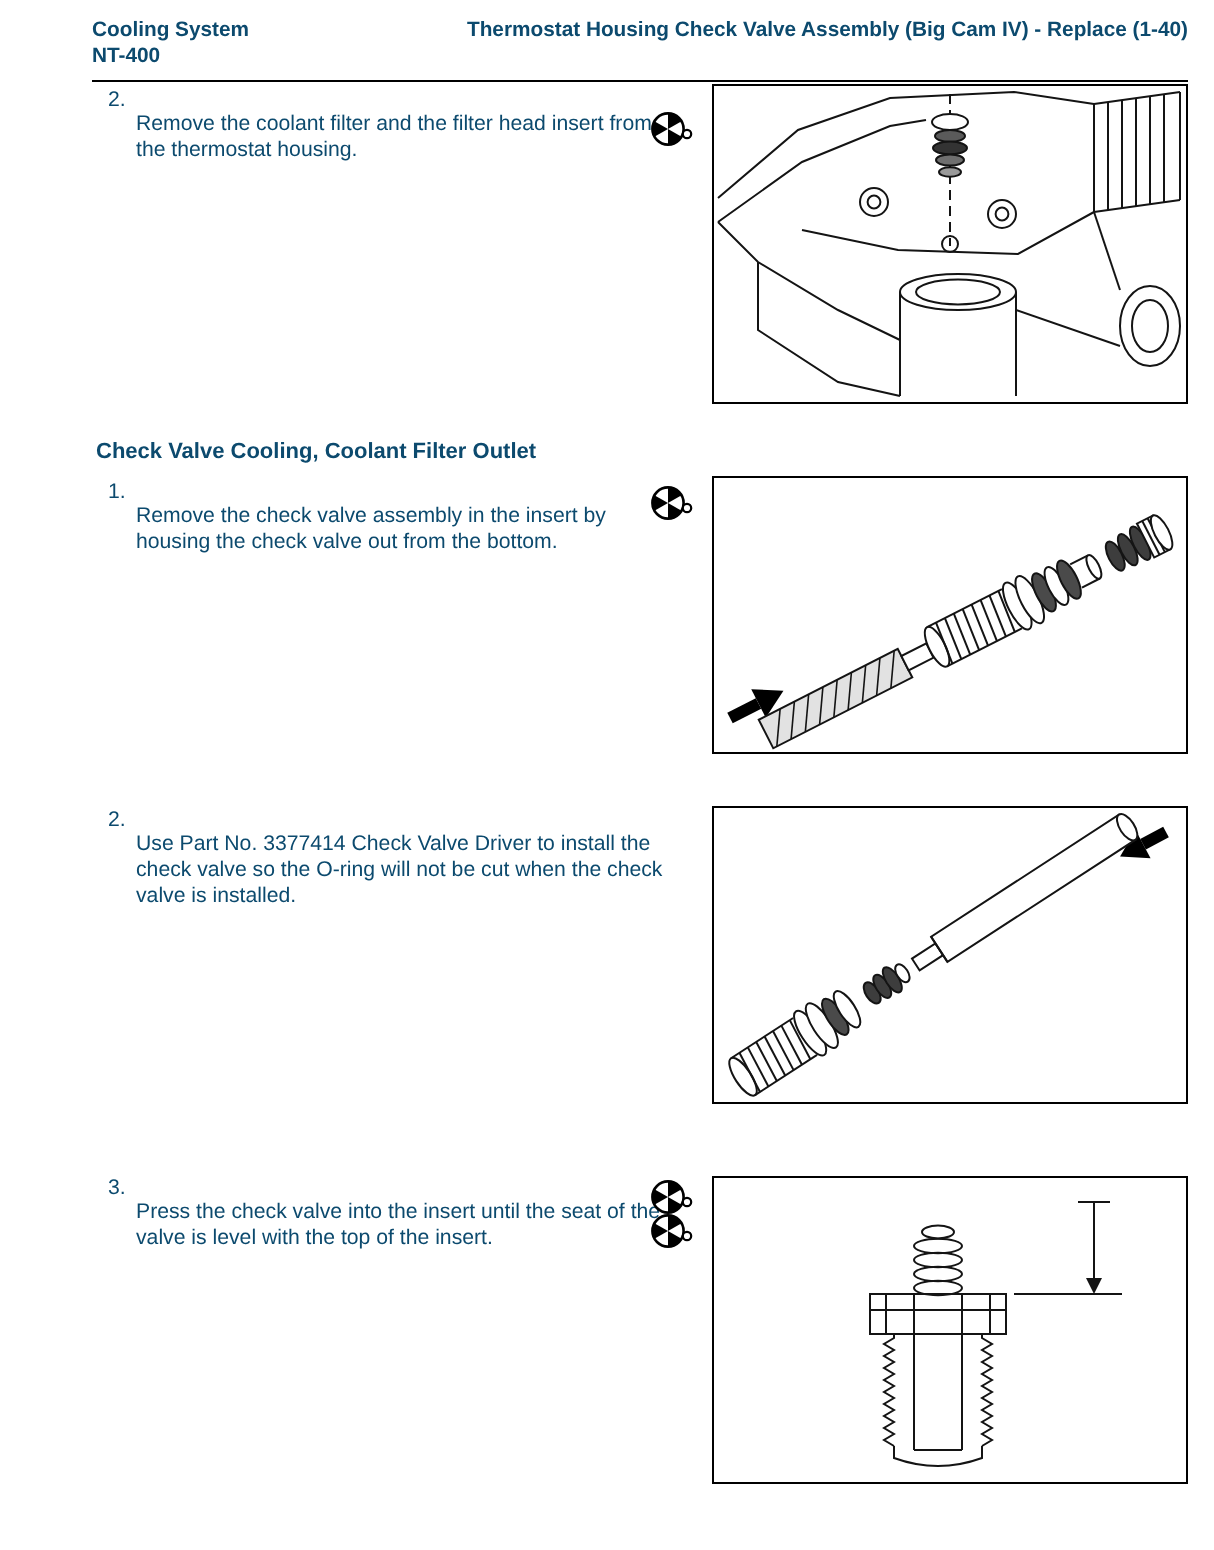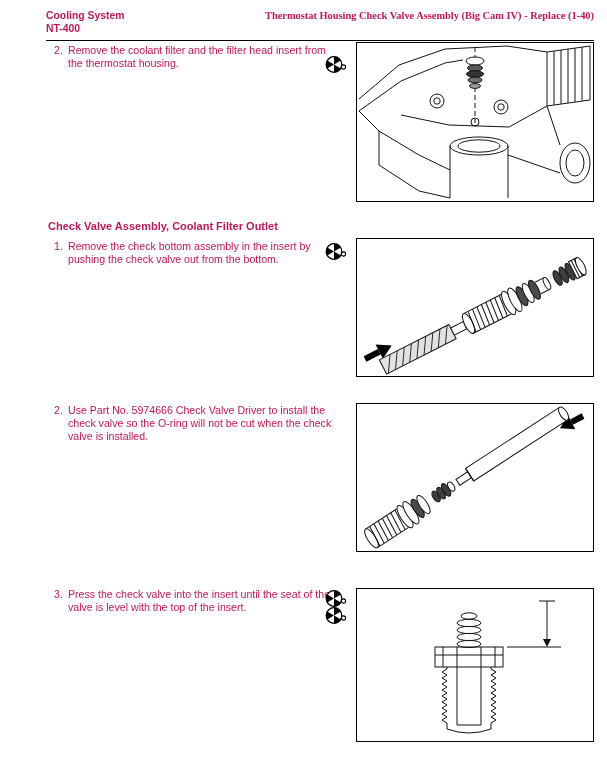--- a/index.html
+++ b/index.html
@@ -1,30 +1,30 @@
 <!DOCTYPE html>
 <html><head>
 <meta charset="utf-8">
 <style>
   html,body{margin:0;padding:0;}
   body{width:607px;height:775px;background:#ffffff;}
   .page{
     position:relative;width:607px;height:775px;background:#ffffff;
-    font-family:"Liberation Sans",sans-serif;color:#be185d;overflow:hidden;
+    font-family:"Liberation Sans",sans-serif;color:#0c4a6e;overflow:hidden;
   }
   .page-header{
     position:absolute;left:46px;top:10px;width:548px;
     display:flex;justify-content:space-between;align-items:flex-start;
     border-bottom:1.6px solid #000;padding-bottom:5px;
   }
   .hl{font-size:10.4px;font-weight:700;line-height:12.5px;white-space:nowrap;}
-  .header-right{text-align:center;font-family:Liberation Serif, serif;}
+  .header-right{text-align:center;}
   .step{position:absolute;display:flex;font-size:10.6px;line-height:13px;}
   .step-num{width:14px;flex:0 0 14px;}
-  .step-text{flex:1;}
+  .step-text{flex:1;margin-top:12px;}
   .section-heading{position:absolute;left:48px;top:220px;font-size:11px;font-weight:700;}
   .fig{position:absolute;border:1.3px solid #000;background:#fff;}
   .fig svg{display:block;width:100%;height:100%;}
   .fig1{left:356px;top:42px;width:236px;height:158px;}
   .fig2{left:356px;top:238px;width:236px;height:137px;}
   .fig3{left:356px;top:403px;width:236px;height:147px;}
   .fig4{left:356px;top:588px;width:236px;height:152px;}
   .tool-icon{position:absolute;width:23px;height:20px;}
   .icon1{left:324px;top:55px;}
   .icon2{left:324px;top:242px;}
@@ -101,25 +101,25 @@
         <line x1="151" y1="103" x2="151" y2="155"></line>
         <ellipse cx="218" cy="120" rx="15" ry="20"></ellipse>
         <ellipse cx="218" cy="120" rx="9" ry="13"></ellipse>
         <path d="M190,63 L203,102"></path>
         <path d="M151,112 L203,130"></path>
         <path d="M22,88 L22,122 L62,148 L93,155"></path>
       </g>
     </svg>
   </div>
 
-  <div class="section-heading">Check Valve Assembly, Coolant Filter Outlet</div>
+  <div class="section-heading">Check Valve Cooling, Coolant Filter Outlet</div>
 
   <div class="step step-1">
     <span class="step-num">1.</span>
-    <span class="step-text">Remove the check bottom assembly in the insert by pushing the check valve out from the bottom.</span>
+    <span class="step-text">Remove the check valve assembly in the insert by housing the check valve out from the bottom.</span>
   </div>
 
   <svg class="tool-icon icon2" viewBox="0 0 22 20">
     <circle cx="9.5" cy="9.5" r="7.8" fill="#fff" stroke="#000" stroke-width="1.3"></circle>
     <path d="M9.5,9.5 L9.5,1.7 A7.8,7.8 0 0 1 16.3,5.6 Z" fill="#000"></path>
     <path d="M9.5,9.5 L16.3,13.4 A7.8,7.8 0 0 1 9.5,17.3 Z" fill="#000"></path>
     <path d="M9.5,9.5 L2.7,13.4 A7.8,7.8 0 0 1 2.7,5.6 Z" fill="#000"></path>
     <circle cx="19" cy="12" r="2.1" fill="#fff" stroke="#000" stroke-width="1.1"></circle>
   </svg>
 
@@ -168,21 +168,21 @@
         <rect x="213" y="-9.5" width="9" height="19" fill="#fff"></rect>
         <line x1="216" y1="-9.5" x2="216" y2="9.5"></line>
         <line x1="219" y1="-9.5" x2="219" y2="9.5"></line>
         <ellipse cx="222" cy="0" rx="3.6" ry="9.5" fill="#fff"></ellipse>
       </g>
     </svg>
   </div>
 
   <div class="step step-2">
     <span class="step-num">2.</span>
-    <span class="step-text"><span>Use Part No. 5974666 Check Valve Driver to install the check valve so the O-ring will </span><b>not</b><span> be cut when the check valve is installed.</span></span>
+    <span class="step-text"><span>Use Part No. 3377414 Check Valve Driver to install the check valve so the O-ring will </span><b>not</b><span> be cut when the check valve is installed.</span></span>
   </div>
 
   <div class="fig fig3">
     <svg viewBox="0 0 236 147">
       <g transform="translate(226,12) rotate(152)" fill="#000">
         <rect x="0" y="-3" width="13" height="6"></rect>
         <polygon points="13,-8 26,0 13,8"></polygon>
       </g>
       <g transform="translate(12,136) rotate(-33)" stroke="#141414" stroke-width="1">
         <ellipse cx="3" cy="0" rx="4" ry="11" fill="#fff"></ellipse>

